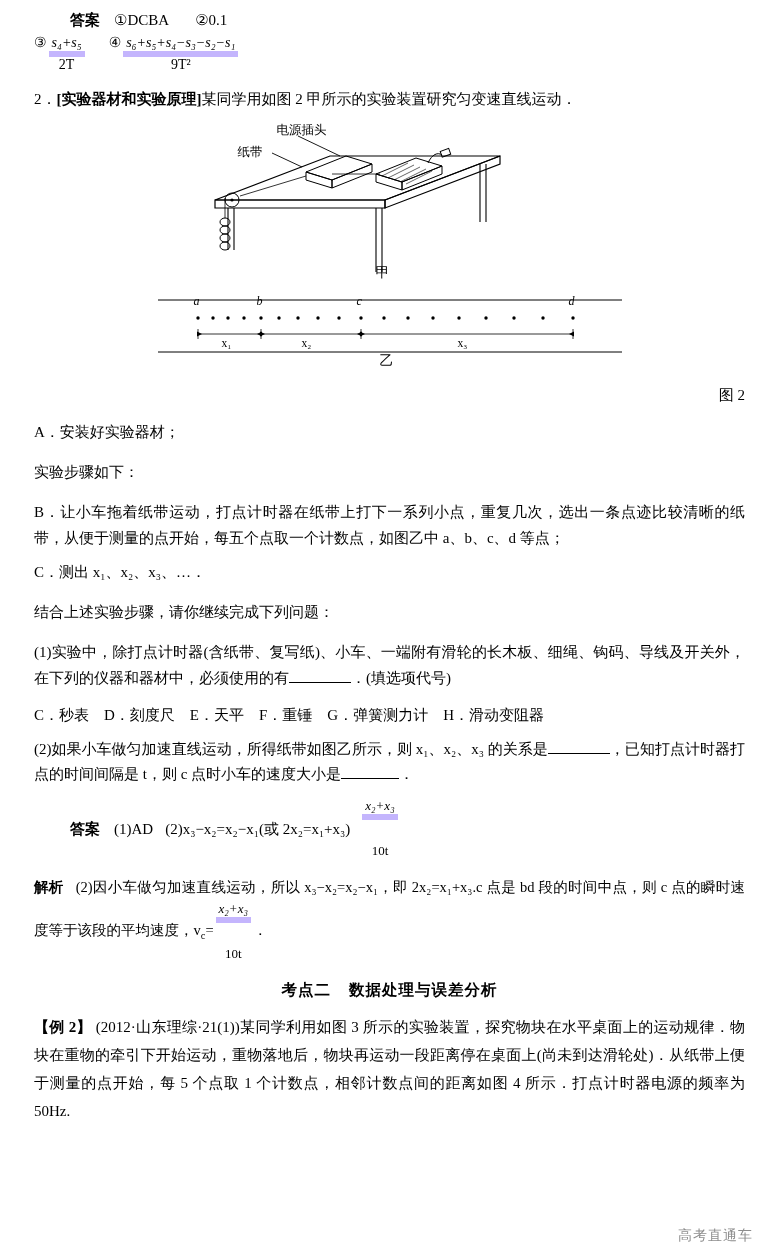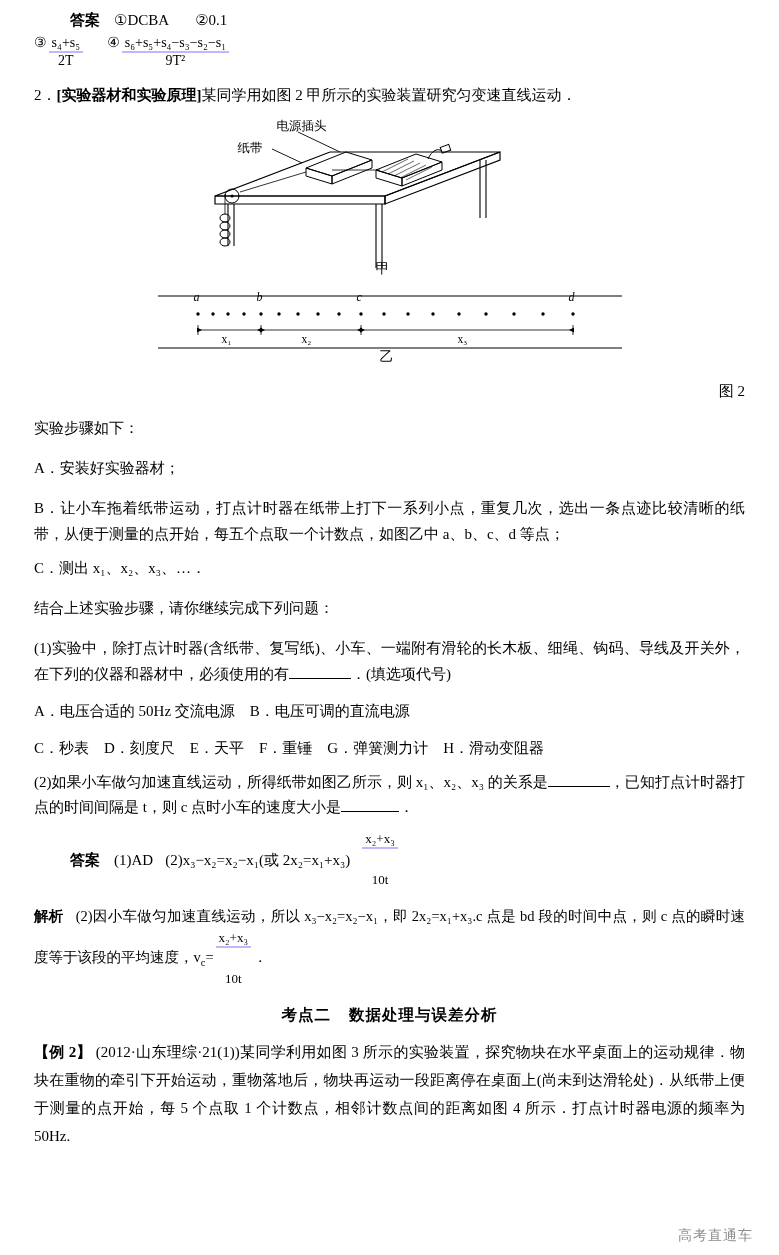--- a/index.html
+++ b/index.html
@@ -52,21 +52,22 @@
     display: inline-flex;
     flex-direction: column;
     align-items: center;
     vertical-align: middle;
     margin: 0 2px;
     font-size: 14px;
     line-height: 1.12;
   }
   .frac > .num {
     padding: 0 3px;
-    border-bottom: 2px solid #c4b5fd;
+    border-bottom: 6px solid #c4b5fd;
+    font-style: italic;
   }
   .frac > .den {
     padding: 0 3px;
   }
   .frac-sm { font-size: 13px; gap: 24px; }
   sub { font-size: 0.72em; }
 
   .para {
     font-size: 15px;
     line-height: 26px;
@@ -315,32 +316,31 @@
         <span class="xlab" style="left:72px; top:41px;">x₁</span>
         <span class="xlab" style="left:152px; top:41px;">x₂</span>
         <span class="xlab" style="left:308px; top:41px;">x₃</span>
 
         <span class="fig-label" style="position:absolute; left:230px; top:56px;">乙</span>
       </div>
 
       <div class="fig-caption">图 2</div>
     </div>
 
+    <div class="para">A．安装好实验器材；</div>
     <div class="para">实验步骤如下：</div>
-    <div class="para">A．安装好实验器材；</div>
     <div class="para">B．让小车拖着纸带运动，打点计时器在纸带上打下一系列小点，重复几次，选出一条点迹比较清晰的纸带，从便于测量的点开始，每五个点取一个计数点，如图乙中 a、b、c、d 等点；</div>
     <div class="para-tight">C．测出 x₁、x₂、x₃、…．</div>
 
     <div class="para">结合上述实验步骤，请你继续完成下列问题：</div>
 
     <div class="para">
       <span>(1)实验中，除打点计时器(含纸带、复写纸)、小车、一端附有滑轮的长木板、细绳、钩码、导线及开关外，在下列的仪器和器材中，必须使用的有</span><span class="fill"></span><span>．(填选项代号)</span>
     </div>
 
-    <div class="q-line">A．电压合适的 50Hz 交流电源　B．电压可调的直流电源</div>
     <div class="q-line">C．秒表　D．刻度尺　E．天平　F．重锤　G．弹簧测力计　H．滑动变阻器</div>
 
     <div class="para-tight">
       <span>(2)如果小车做匀加速直线运动，所得纸带如图乙所示，则 x₁、x₂、x₃ 的关系是</span><span class="fill"></span><span>，已知打点计时器打点的时间间隔是 t，则 c 点时小车的速度大小是</span><span class="fill fill-sm"></span><span>．</span>
     </div>
 
     <div class="answer-block">
       <span class="ans-head">答案</span>
       <span>(1)AD</span>
       <span style="margin-left:12px;">(2)x₃−x₂=x₂−x₁(或 2x₂=x₁+x₃)</span>

